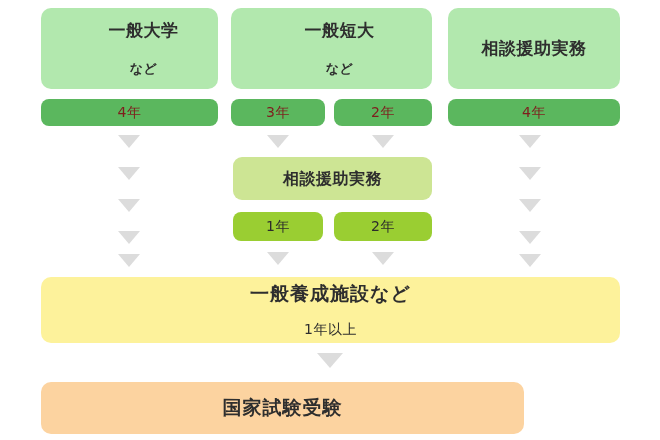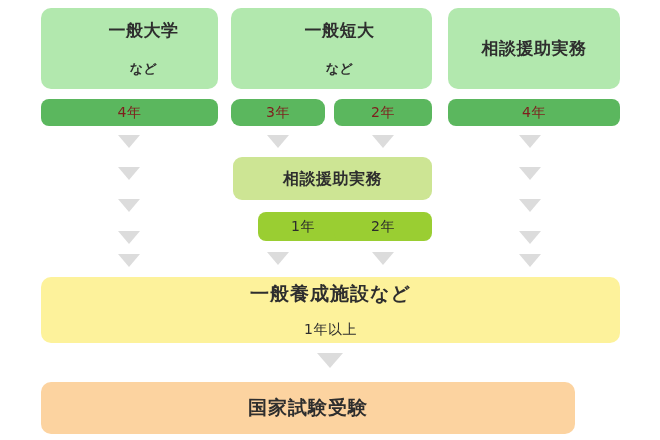--- a/index.html
+++ b/index.html
@@ -137,21 +137,21 @@
   </div>
 
   <div class="box program-box" style="left:448px; top:8px; width:172px; height:81px;">
     <div class="program-title">相談援助実務</div>
   </div>
 
   <div class="box duration-bar" style="left:41px; top:99px; width:177px; height:27px;">
     <span>4年</span>
   </div>
 
-  <div class="box duration-bar" style="left:231px; top:99px; width:94px; height:27px;border-radius:9px;">
+  <div class="box duration-bar" style="left:231px; top:99px; width:94px; height:27px;">
     <span>3年</span>
   </div>
 
   <div class="box duration-bar" style="left:334px; top:99px; width:98px; height:27px;">
     <span>2年</span>
   </div>
 
   <div class="box duration-bar" style="left:448px; top:99px; width:172px; height:27px;">
     <span>4年</span>
   </div>
@@ -168,35 +168,35 @@
   <div class="arrow" style="left:519px; top:231px;"></div>
   <div class="arrow" style="left:519px; top:254px;"></div>
 
   <div class="arrow" style="left:267px; top:135px;"></div>
   <div class="arrow" style="left:372px; top:135px;"></div>
 
   <div class="box practice-box" style="left:233px; top:157px; width:199px; height:43px;">
     <div class="practice-title">相談援助実務</div>
   </div>
 
-  <div class="box practice-bar" style="left:233px; top:212px; width:90px; height:29px;margin-left:25px;">
+  <div class="box practice-bar" style="left:233px; top:212px; width:90px; height:29px;">
     <span>1年</span>
   </div>
 
   <div class="box practice-bar" style="left:334px; top:212px; width:98px; height:29px;">
     <span>2年</span>
   </div>
 
   <div class="arrow" style="left:267px; top:252px;"></div>
   <div class="arrow" style="left:372px; top:252px;"></div>
 
   <div class="box facility-box" style="left:41px; top:277px; width:579px; height:66px;">
     <div class="facility-title">一般養成施設など</div>
     <div class="facility-sub">1年以上</div>
   </div>
 
   <div class="arrow big" style="left:317px; top:353px;"></div>
 
-  <div class="box exam-box" style="left:41px; top:382px; width:534px; height:52px;">
+  <div class="box exam-box" style="left:41px; top:382px; width:483px; height:52px;">
     <div class="exam-title">国家試験受験</div>
   </div>
 
 </div>
 
 </body></html>

